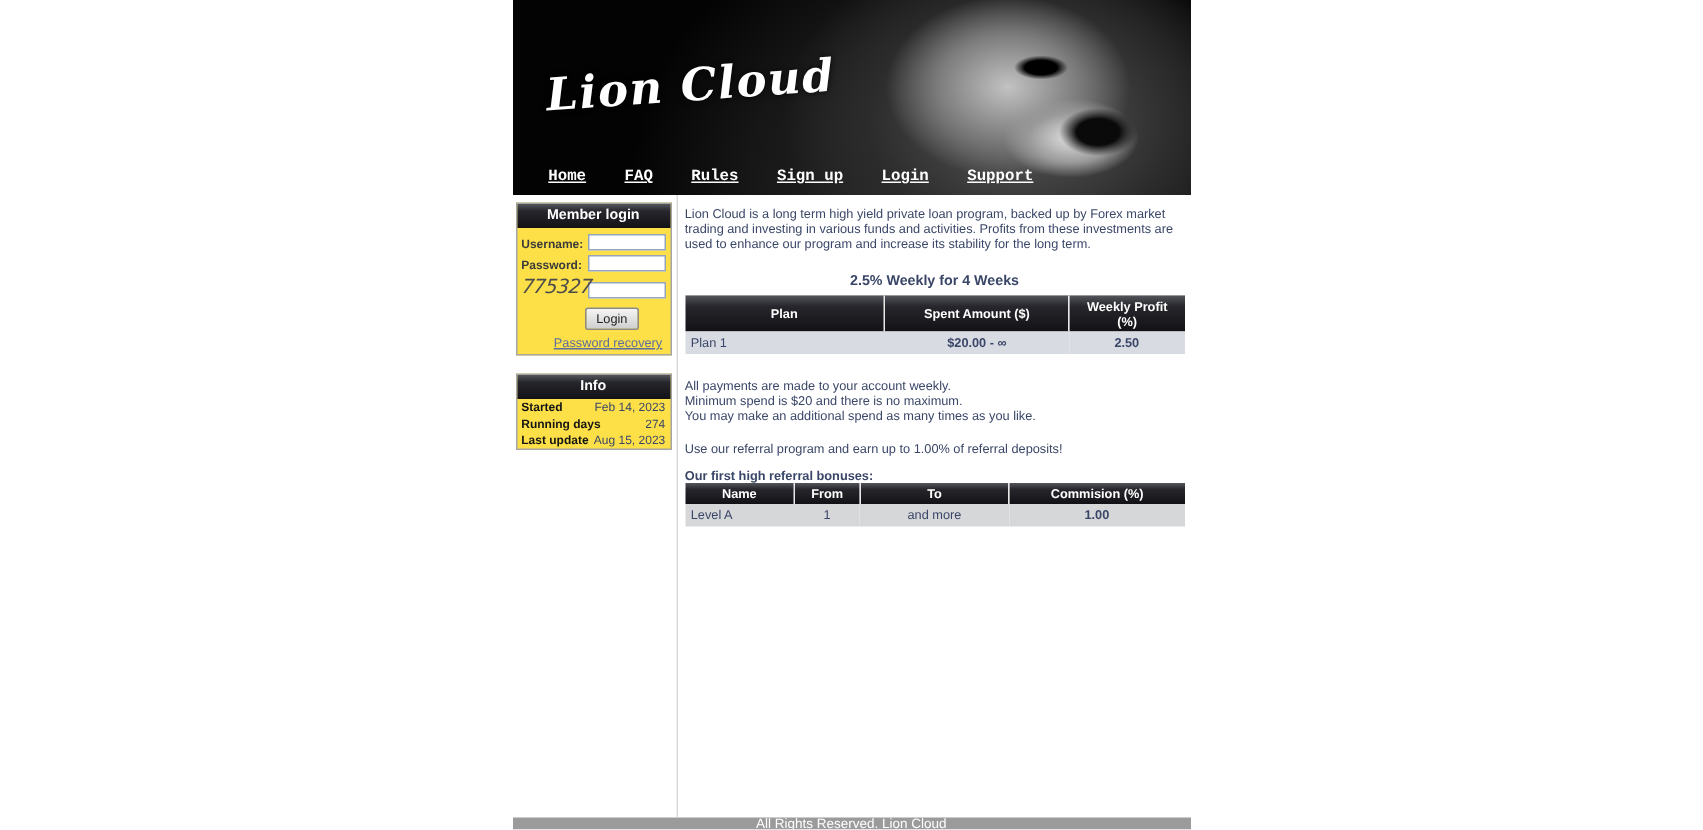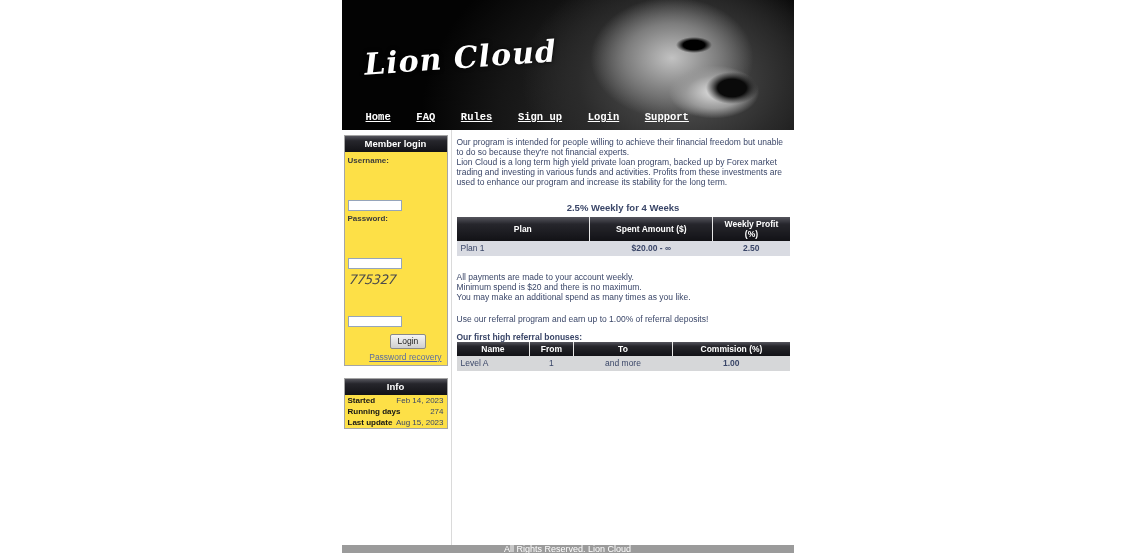--- a/index.html
+++ b/index.html
@@ -37,21 +37,21 @@
   .sidebar { width:110px; flex:0 0 110px; border-right:1px solid #dadada; padding:5px 3px 0 2px; }
   .main { flex:1; padding:7px 4px 0 5px; color:#3a4668; font-size:8.5px; line-height:10px; }
 
   
   .box { border:1px solid #a5a5a5; background:#fde047; margin-bottom:12px; }
   .box-hd {
     background:linear-gradient(180deg,#55555d 0%,#26262c 30%,#121216 100%);
     color:#fff; font-weight:bold; font-size:9.5px; text-align:center; padding:2px 0 3px;
   }
   .box-bd { padding:4px 3px 3px; }
-  .frow { display:flex; align-items:flex-start; margin-bottom:3px;flex-direction:column; }
+  .frow { display:flex; align-items:flex-end; margin-bottom:3px; }
   .frow label { font-size:8px; font-weight:bold; color:#3b3b3b; width:44px; flex:0 0 44px; }
   .frow input {
     flex:1; width:54px; height:11px; border:1px solid #96a5ba; background:#fff;
     font-size:8px; padding:0 1px; min-width:0;
   }
   .captcha {
     width:44px; flex:0 0 44px; font-style:italic; font-size:13px; color:#4c4c4c;
     letter-spacing:-0.5px; transform:skewX(-6deg); font-family:"DejaVu Sans", sans-serif;
   }
   .login-btn {
@@ -147,21 +147,20 @@
           <span class="ilabel">Last update</span>
           <span class="ival">Aug 15, 2023</span>
         </div>
       </div>
 
     </div>
 
     <div class="main">
 
       <div class="intro">
-        <p>Our program is intended for people willing to achieve their financial freedom but unable to do so because they're not financial experts.</p>
         <p>Lion Cloud is a long term high yield private loan program, backed up by Forex market trading and investing in various funds and activities. Profits from these investments are used to enhance our program and increase its stability for the long term.</p>
       </div>
 
       <div class="plan-heading">2.5% Weekly for 4 Weeks</div>
 
       <table class="data plans">
         <colgroup>
             <col style="width:40%">
             <col style="width:37%">
             <col style="width:23%">

